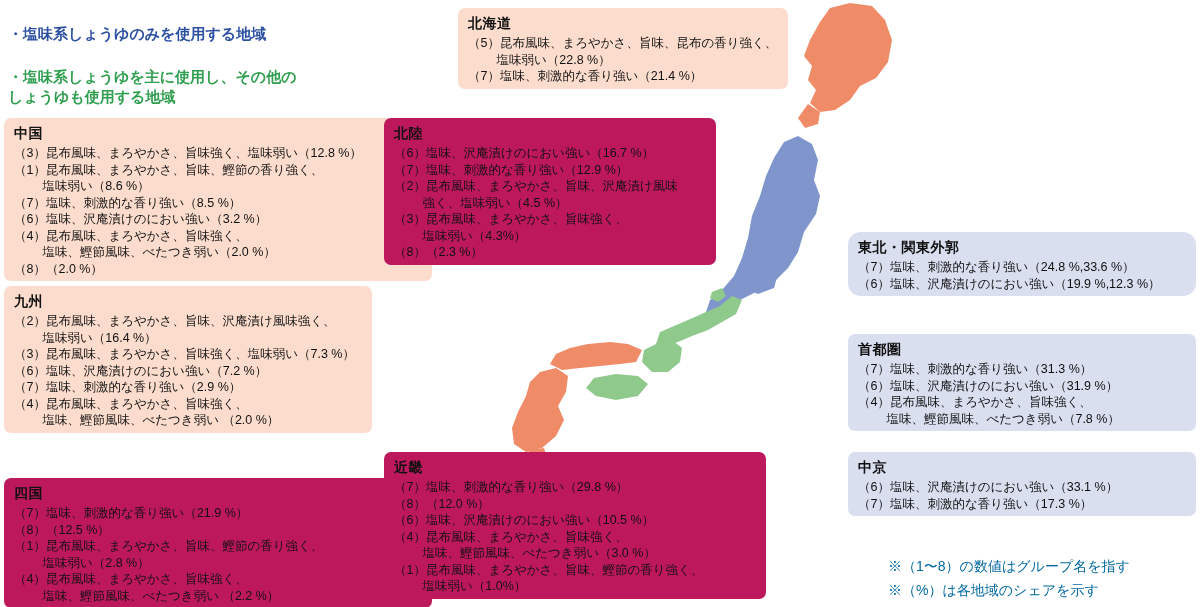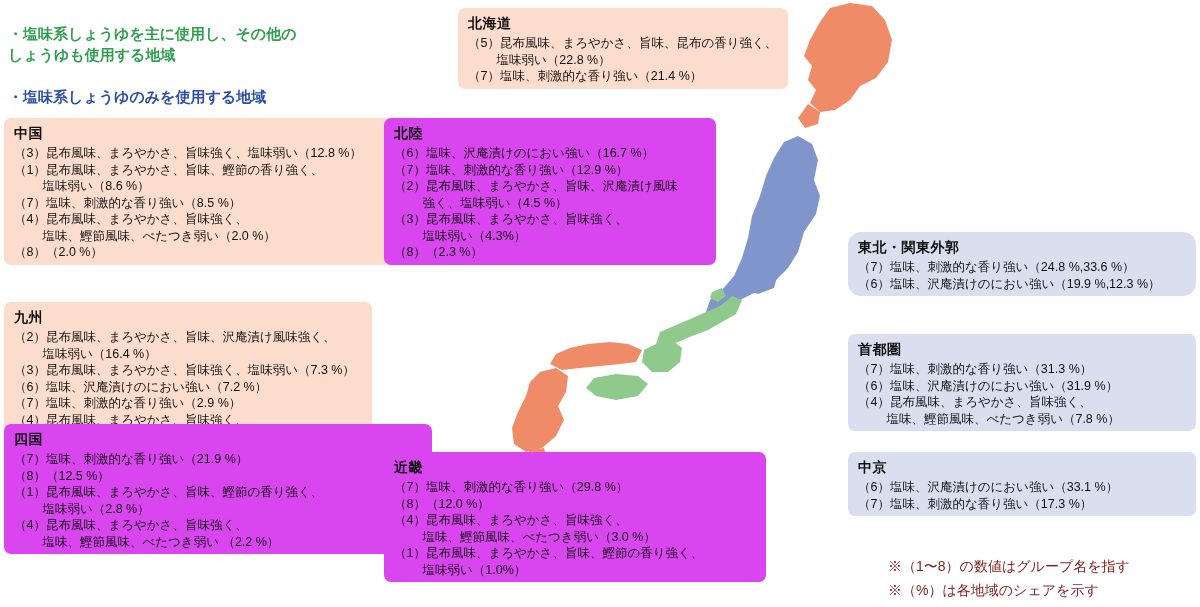--- a/index.html
+++ b/index.html
@@ -31,61 +31,61 @@
   .lg-green { color: #2f9e4f; }
   .lg-red { color: #e8472a; }
 
   .box {
     position: absolute;
     border-radius: 7px;
     padding: 7px 10px 4px 10px;
     box-sizing: border-box;
   }
   .box-red { background: #fbdccd; }
-  .box-green { background: #d946ef; }
+  .box-green { background: #be185d; }
   .box-blue { background: #dadff0; }
 
   .box-title {
     font-size: 14px;
     font-weight: bold;
     color: #111;
     margin-bottom: 2px;
     letter-spacing: 0.5px;
   }
   .box-line {
     font-size: 12.5px;
     color: #111;
     line-height: 1.32;
     white-space: pre-line;
   }
   .note {
     position: absolute;
     font-size: 14px;
-    color: #7f1d1d;
+    color: #0369a1;
     line-height: 1.5;
   }
   .map-wrap {
     position: absolute;
     left: 380px;
     top: 0px;
     width: 640px;
     height: 607px;
   }
   svg { display: block; }
 </style>
 </head>
 <body>
 
 <div class="legend">
+  <div class="legend-item lg-blue">
+    <span>・</span><span>塩味系しょうゆのみを使用する地域</span>
+  </div>
   <div class="legend-item lg-green">
     <span>・</span><span>塩味系しょうゆを主に使用し、その他の
 しょうゆも使用する地域</span>
-  </div>
-  <div class="legend-item lg-blue">
-    <span>・</span><span>塩味系しょうゆのみを使用する地域</span>
   </div>
   <div class="legend-item lg-red">
     <span>・</span><span>塩味系しょうゆ以外を主に使用する地域</span>
   </div>
 </div>
 
 <div class="map-wrap">
   <svg width="640" height="607" viewBox="0 0 640 607">
 
     <path fill="#ef8b67" d="M450 8 L470 3 L492 6 L505 20 L512 40 L508 62 L496 78 L480 86 L470 100 L455 110 L440 112 L430 103 L436 90 L428 80 L432 66 L424 56 L430 40 L440 22 Z"></path>
@@ -116,20 +116,21 @@
 　　 塩味弱い（22.8 %）</div>
   <div class="box-line">（7）塩味、刺激的な香り強い（21.4 %）</div>
 </div>
 
 <div class="box box-red" style="left:4px; top:118px; width:428px;">
   <div class="box-title">中国</div>
   <div class="box-line">（3）昆布風味、まろやかさ、旨味強く、塩味弱い（12.8 %）</div>
   <div class="box-line">（1）昆布風味、まろやかさ、旨味、鰹節の香り強く、
 　　 塩味弱い（8.6 %）</div>
   <div class="box-line">（7）塩味、刺激的な香り強い（8.5 %）</div>
+  <div class="box-line">（6）塩味、沢庵漬けのにおい強い（3.2 %）</div>
   <div class="box-line">（4）昆布風味、まろやかさ、旨味強く、
 　　 塩味、鰹節風味、べたつき弱い（2.0 %）</div>
   <div class="box-line">（8）（2.0 %）</div>
 </div>
 
 <div class="box box-green" style="left:384px; top:118px; width:332px;">
   <div class="box-title">北陸</div>
   <div class="box-line">（6）塩味、沢庵漬けのにおい強い（16.7 %）</div>
   <div class="box-line">（7）塩味、刺激的な香り強い（12.9 %）</div>
   <div class="box-line">（2）昆布風味、まろやかさ、旨味、沢庵漬け風味
@@ -138,53 +139,54 @@
 　　 塩味弱い（4.3%）</div>
   <div class="box-line">（8）（2.3 %）</div>
 </div>
 
 <div class="box box-blue" style="left:848px; top:232px; width:348px;border-radius:13px;">
   <div class="box-title">東北・関東外郭</div>
   <div class="box-line">（7）塩味、刺激的な香り強い（24.8 %,33.6 %）</div>
   <div class="box-line">（6）塩味、沢庵漬けのにおい強い（19.9 %,12.3 %）</div>
 </div>
 
-<div class="box box-red" style="left:4px; top:286px; width:368px;margin-top:16px;">
+<div class="box box-red" style="left:4px; top:286px; width:368px;">
   <div class="box-title">九州</div>
   <div class="box-line">（2）昆布風味、まろやかさ、旨味、沢庵漬け風味強く、
 　　 塩味弱い（16.4 %）</div>
   <div class="box-line">（3）昆布風味、まろやかさ、旨味強く、塩味弱い（7.3 %）</div>
   <div class="box-line">（6）塩味、沢庵漬けのにおい強い（7.2 %）</div>
   <div class="box-line">（7）塩味、刺激的な香り強い（2.9 %）</div>
   <div class="box-line">（4）昆布風味、まろやかさ、旨味強く、
 　　 塩味、鰹節風味、べたつき弱い （2.0 %）</div>
 </div>
 
 <div class="box box-blue" style="left:848px; top:334px; width:348px;">
   <div class="box-title">首都圏</div>
   <div class="box-line">（7）塩味、刺激的な香り強い（31.3 %）</div>
   <div class="box-line">（6）塩味、沢庵漬けのにおい強い（31.9 %）</div>
   <div class="box-line">（4）昆布風味、まろやかさ、旨味強く、
 　　 塩味、鰹節風味、べたつき弱い（7.8 %）</div>
 </div>
 
-<div class="box box-green" style="left:4px; top:424px; width:428px;">
+<div class="box box-green" style="left:4px; top:478px; width:428px;">
   <div class="box-title">四国</div>
   <div class="box-line">（7）塩味、刺激的な香り強い（21.9 %）</div>
   <div class="box-line">（8）（12.5 %）</div>
   <div class="box-line">（1）昆布風味、まろやかさ、旨味、鰹節の香り強く、
 　　 塩味弱い（2.8 %）</div>
   <div class="box-line">（4）昆布風味、まろやかさ、旨味強く、
 　　 塩味、鰹節風味、べたつき弱い （2.2 %）</div>
 </div>
 
 <div class="box box-green" style="left:384px; top:452px; width:382px;">
   <div class="box-title">近畿</div>
   <div class="box-line">（7）塩味、刺激的な香り強い（29.8 %）</div>
   <div class="box-line">（8）（12.0 %）</div>
+  <div class="box-line">（6）塩味、沢庵漬けのにおい強い（10.5 %）</div>
   <div class="box-line">（4）昆布風味、まろやかさ、旨味強く、
 　　 塩味、鰹節風味、べたつき弱い（3.0 %）</div>
   <div class="box-line">（1）昆布風味、まろやかさ、旨味、鰹節の香り強く、
 　　 塩味弱い（1.0%）</div>
 </div>
 
 <div class="box box-blue" style="left:848px; top:452px; width:348px;">
   <div class="box-title">中京</div>
   <div class="box-line">（6）塩味、沢庵漬けのにおい強い（33.1 %）</div>
   <div class="box-line">（7）塩味、刺激的な香り強い（17.3 %）</div>

